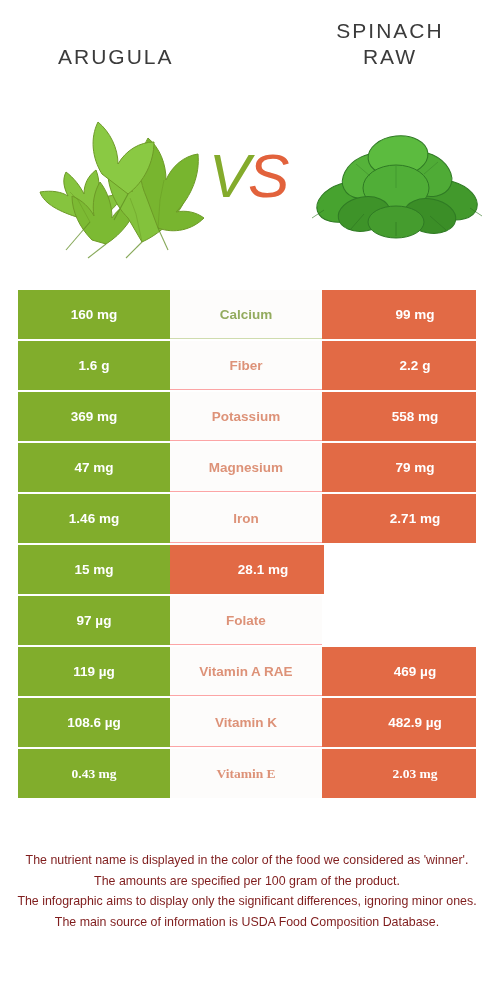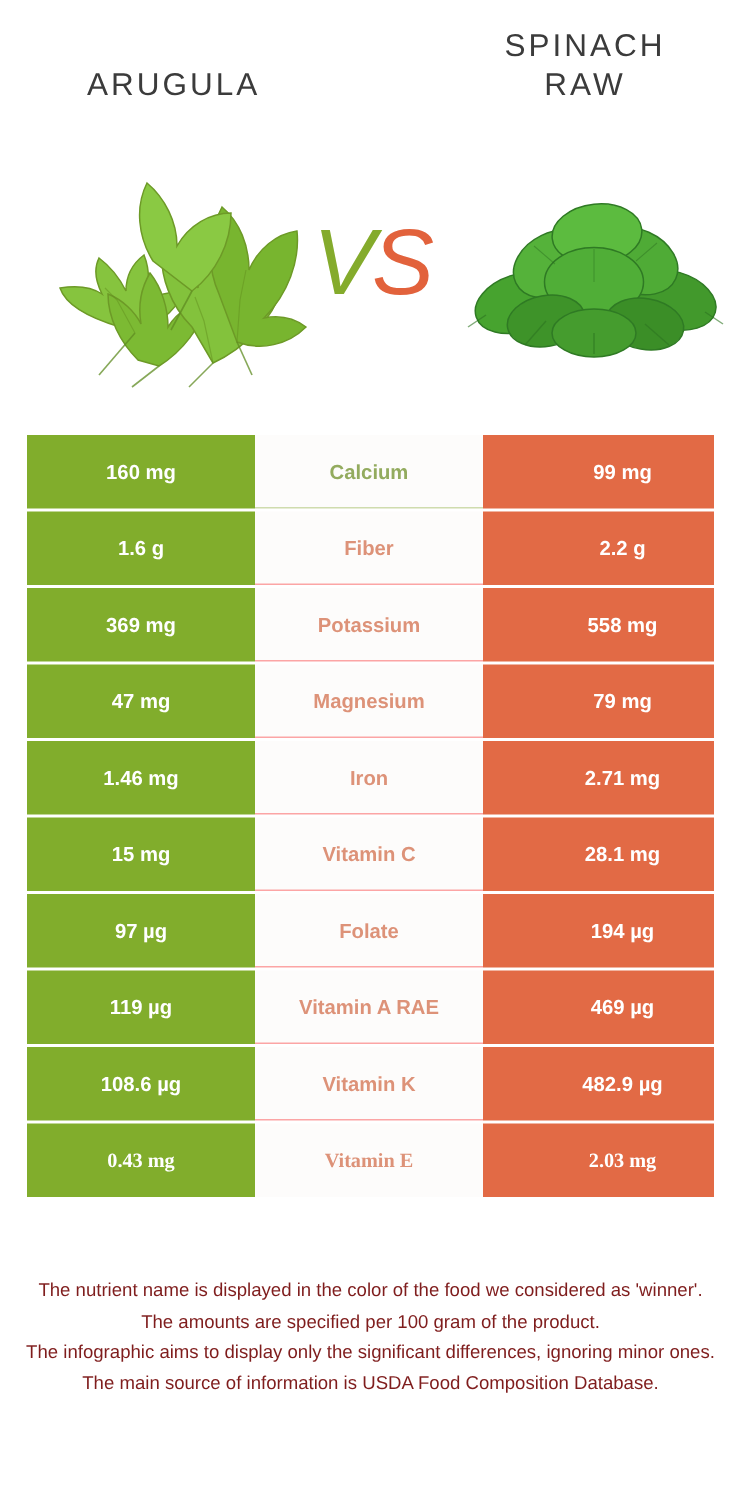--- a/index.html
+++ b/index.html
@@ -217,27 +217,25 @@
       <div class="cell cell-mid win-right">Magnesium</div>
       <div class="cell cell-right">79 mg</div>
     </div>
     <div class="row">
       <div class="cell cell-left">1.46 mg</div>
       <div class="cell cell-mid win-right">Iron</div>
       <div class="cell cell-right">2.71 mg</div>
     </div>
     <div class="row">
       <div class="cell cell-left">15 mg</div>
-      <div class="cell cell-mid win-right">Vitamin C</div>
       <div class="cell cell-right">28.1 mg</div>
     </div>
     <div class="row">
       <div class="cell cell-left">97 µg</div>
       <div class="cell cell-mid win-right">Folate</div>
-      <div class="cell cell-right">194 µg</div>
     </div>
     <div class="row">
       <div class="cell cell-left">119 µg</div>
       <div class="cell cell-mid win-right">Vitamin A RAE</div>
       <div class="cell cell-right">469 µg</div>
     </div>
     <div class="row">
       <div class="cell cell-left">108.6 µg</div>
       <div class="cell cell-mid win-right">Vitamin K</div>
       <div class="cell cell-right">482.9 µg</div>

